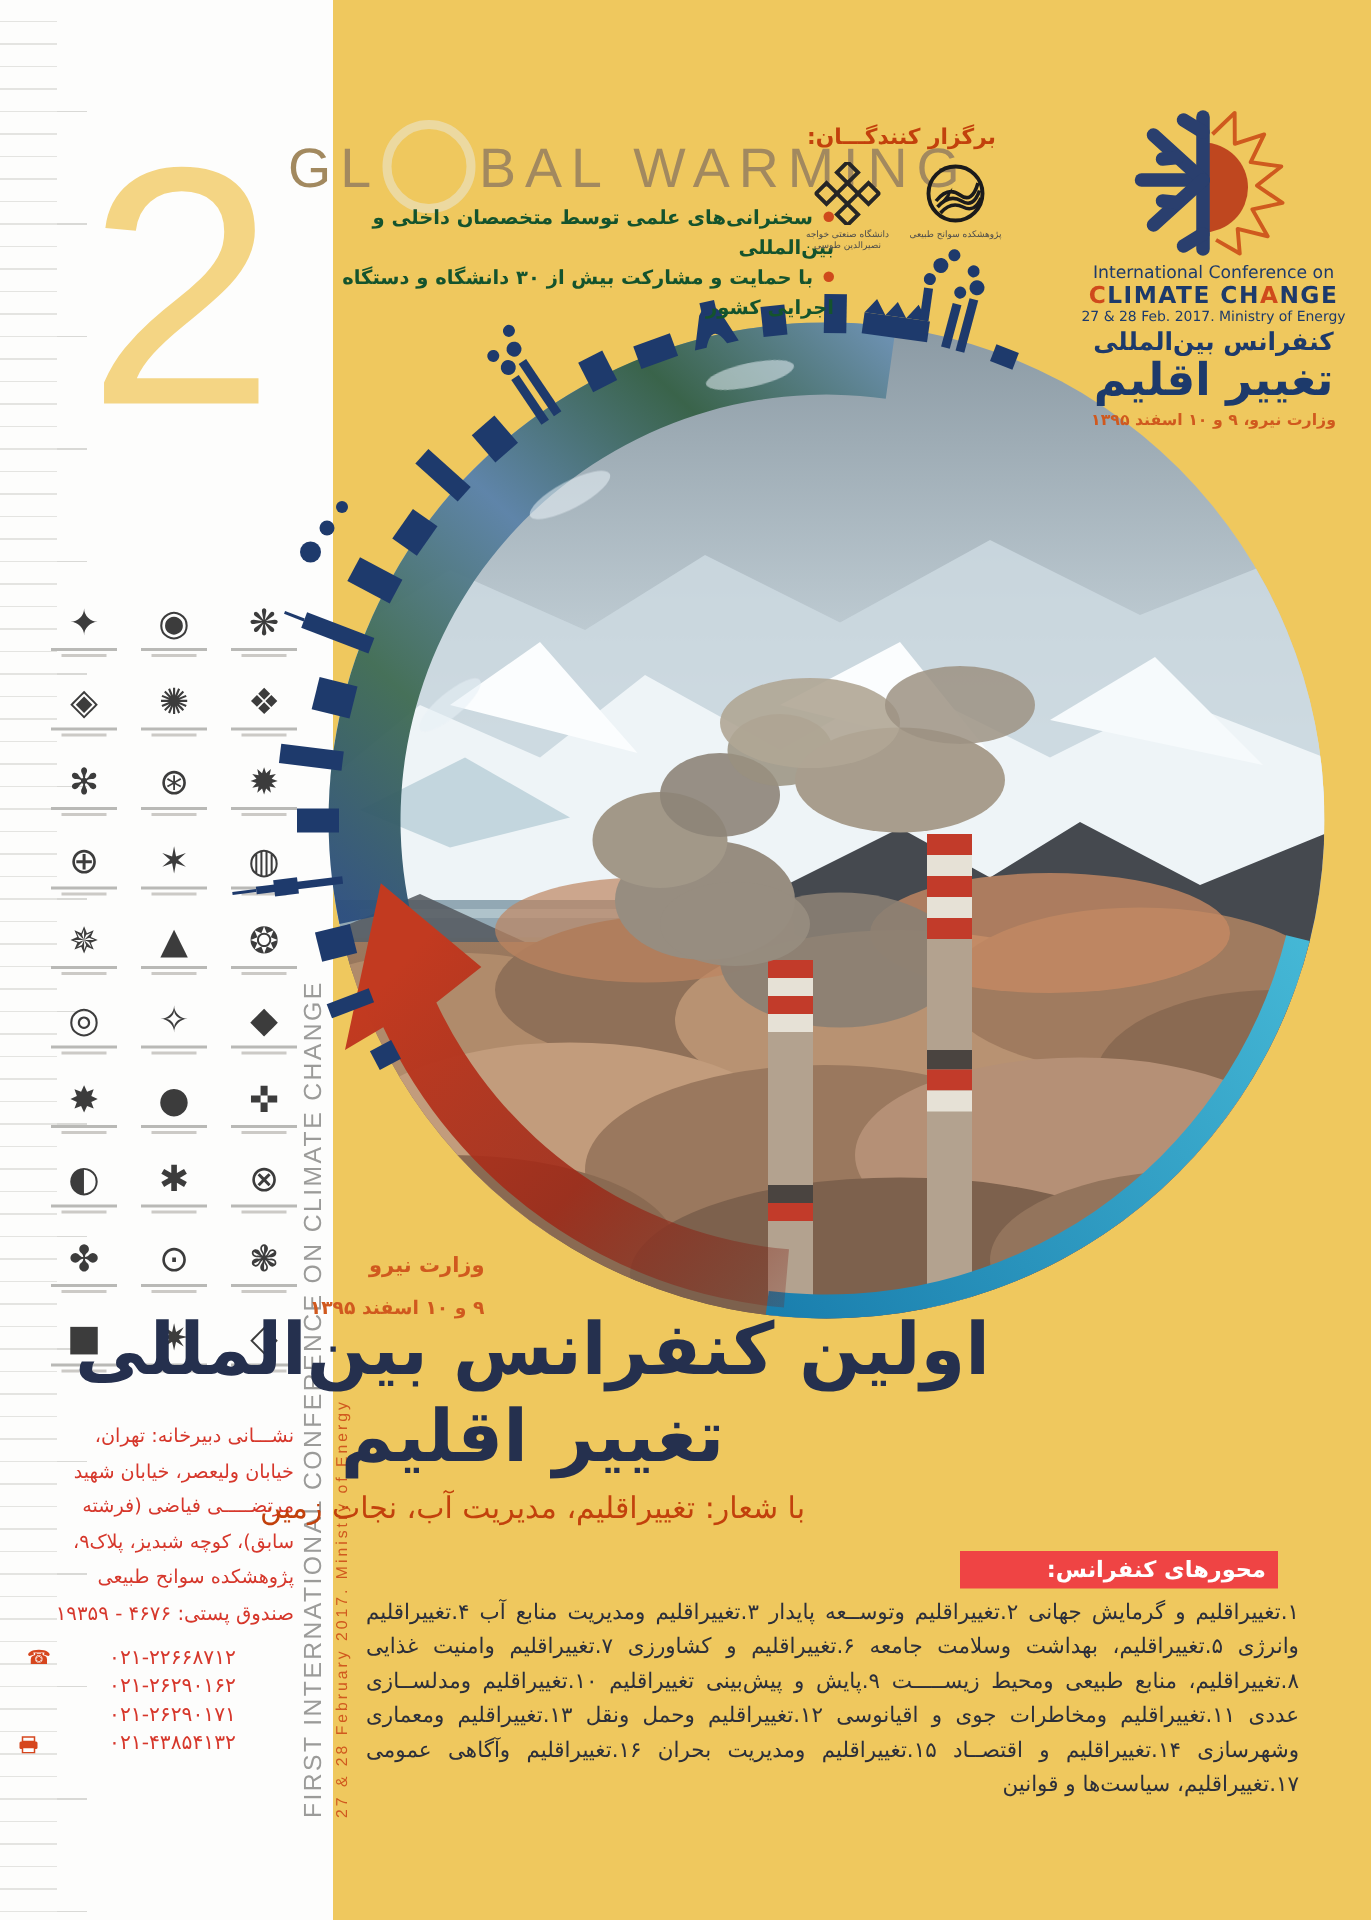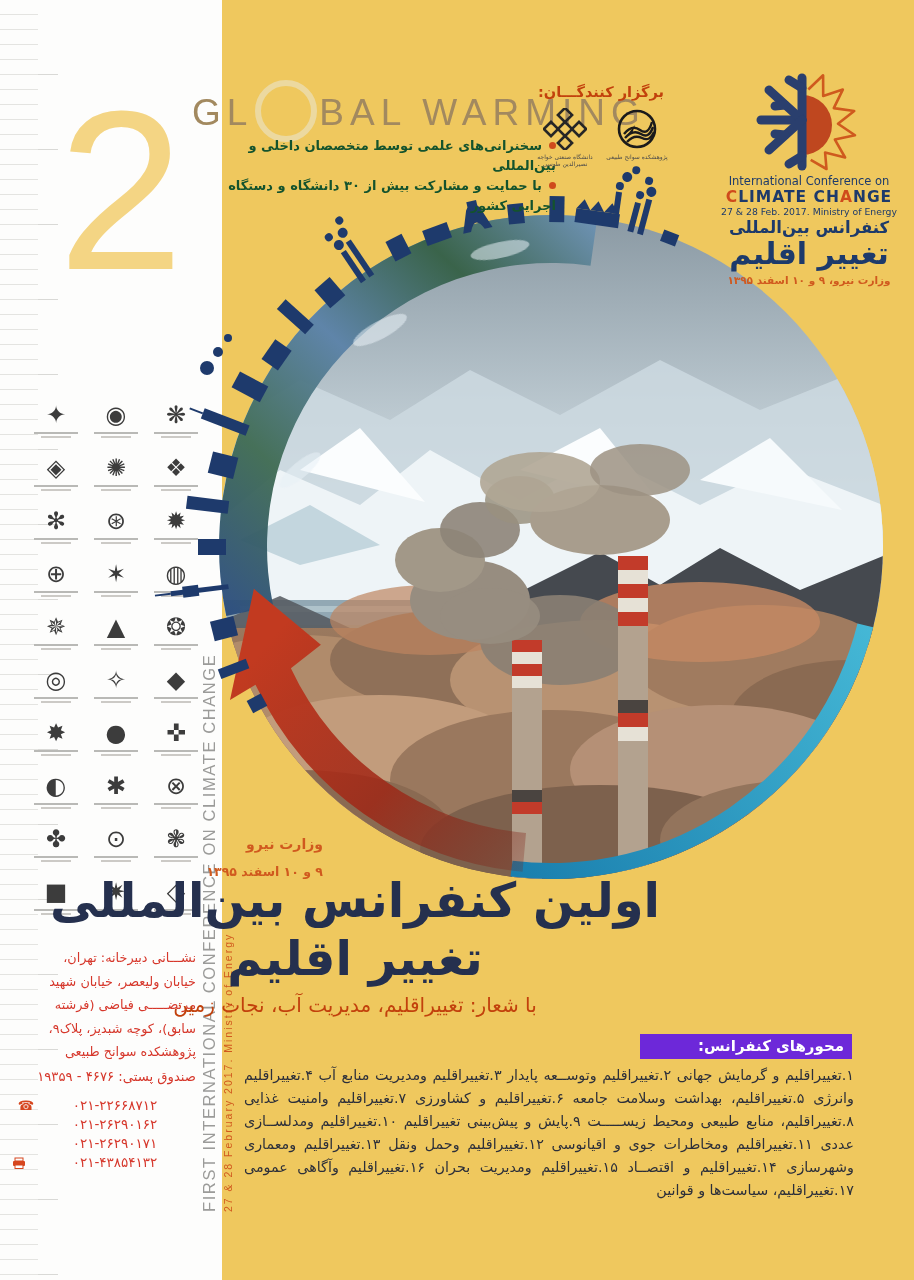--- a/index.html
+++ b/index.html
@@ -68,23 +68,23 @@
   .titles{position:absolute;right:254px;top:872px;z-index:3;direction:rtl;text-align:center;color:#25304e;}
   .t1{font-size:48px;font-weight:bold;line-height:1.2;white-space:nowrap;}
   .t2{font-size:48px;font-weight:bold;line-height:1.2;}
   .slogan{margin-top:6px;font-size:20px;font-weight:normal;color:#c2410c;}
   
   .links{position:absolute;right:62px;top:982px;z-index:3;}
   .link-row{display:flex;align-items:center;justify-content:flex-end;height:27px;}
   .link-dot{width:11px;height:11px;border-radius:50%;background:#a52a1c;margin-right:12px;}
   .link-txt{font-size:19px;font-weight:bold;color:#1d3a6b;font-family:"Liberation Sans",sans-serif;
             width:182px;text-align:left;}
-  .topics-bar{position:absolute;right:62px;top:1034px;width:196px;z-index:3;background:#6d28d9;color:#fff;
+  .topics-bar{position:absolute;right:62px;top:1034px;width:196px;z-index:3;background:#ef4444;color:#fff;
               direction:rtl;text-align:right;font-weight:bold;font-size:15px;padding:3px 8px 4px 8px;}
-  .topics{position:absolute;left:244px;right:60px;top:1064px;z-index:3;direction:rtl;
+  .topics{position:absolute;left:244px;right:48px;top:1064px;z-index:3;direction:rtl;
           text-align:justify;font-size:14.3px;line-height:23px;color:#2c2f3a;}
   
   .org-item svg,.conf-icon svg{display:block;margin:0 auto;}
 </style>
 </head>
 <body>
 
 <div class="poster">
 
   <div class="yellow"></div>

